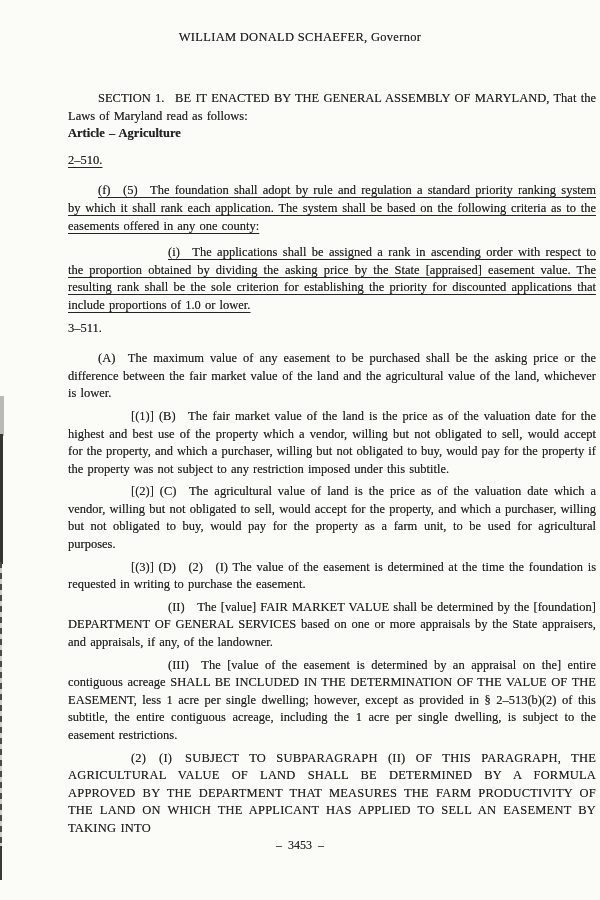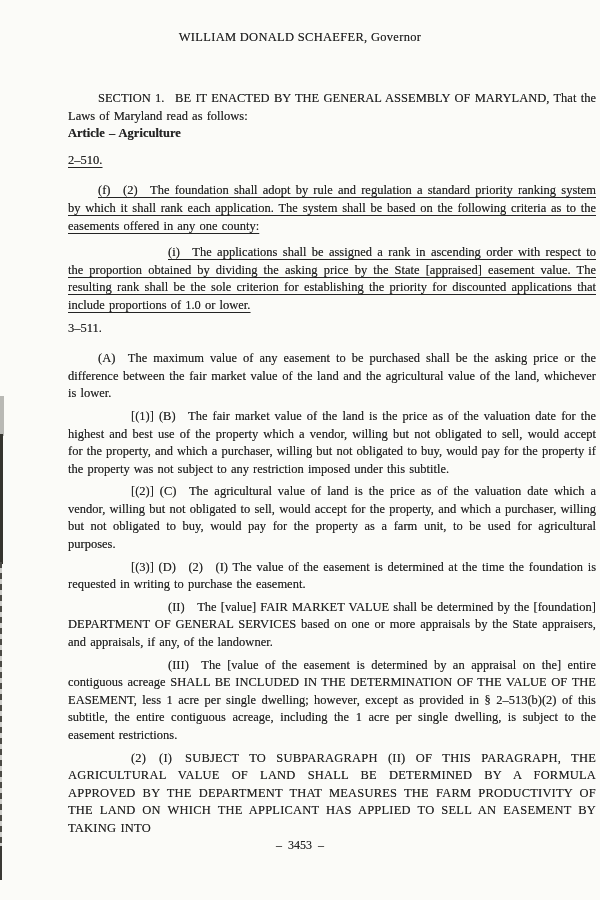--- a/index.html
+++ b/index.html
@@ -71,21 +71,21 @@
   <div class="header">WILLIAM DONALD SCHAEFER, Governor</div>
 
   <div class="content">
 
     <p class="indent-1 enacting">SECTION 1.  BE IT ENACTED BY THE GENERAL ASSEMBLY OF MARYLAND, That the Laws of Maryland read as follows:</p>
 
     <p class="article-heading">Article – Agriculture</p>
 
     <p class="section-label underline mt-md">2–510.</p>
 
-    <p class="indent-1 underline mt-lg">(f)  (2)  The foundation shall adopt by rule and regulation a standard priority ranking system by which it shall rank each application. The system shall be based on the following criteria as to the easements offered in any one county:</p>
+    <p class="indent-1 underline mt-lg">(f)  (5)  The foundation shall adopt by rule and regulation a standard priority ranking system by which it shall rank each application. The system shall be based on the following criteria as to the easements offered in any one county:</p>
 
     <p class="indent-3 underline mt-md">(i)  The applications shall be assigned a rank in ascending order with respect to the proportion obtained by dividing the asking price by the State [appraised] easement value. The resulting rank shall be the sole criterion for establishing the priority for discounted applications that include proportions of 1.0 or lower.</p>
 
     <p class="section-label mt-sm">3–511.</p>
 
     <p class="indent-1 mt-lg">(A)  The maximum value of any easement to be purchased shall be the asking price or the difference between the fair market value of the land and the agricultural value of the land, whichever is lower.</p>
 
     <p class="indent-2 mt-sm">[(1)] (B)  The fair market value of the land is the price as of the valuation date for the highest and best use of the property which a vendor, willing but not obligated to sell, would accept for the property, and which a purchaser, willing but not obligated to buy, would pay for the property if the property was not subject to any restriction imposed under this subtitle.</p>
 
     <p class="indent-2 mt-sm">[(2)] (C)  The agricultural value of land is the price as of the valuation date which a vendor, willing but not obligated to sell, would accept for the property, and which a purchaser, willing but not obligated to buy, would pay for the property as a farm unit, to be used for agricultural purposes.</p>

